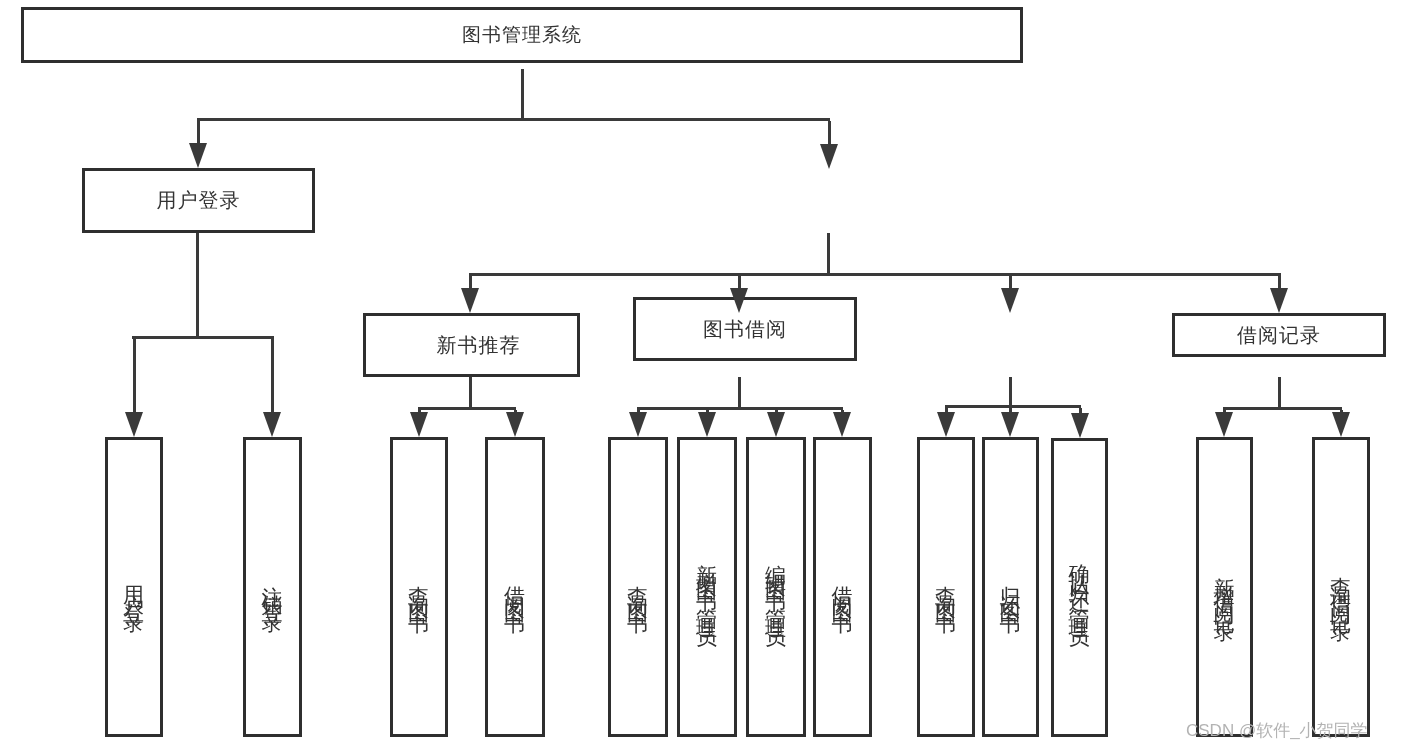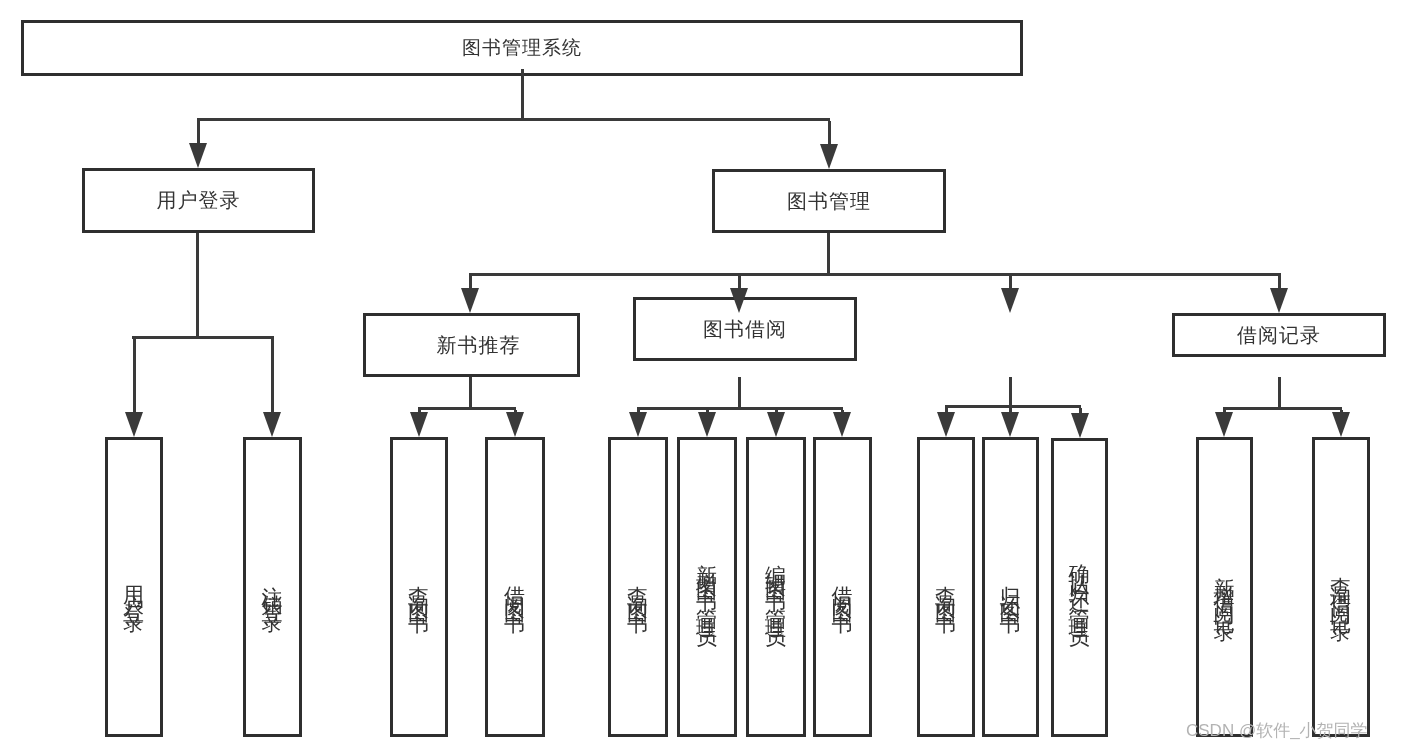--- a/index.html
+++ b/index.html
@@ -54,29 +54,26 @@
     color: var(--wm, #b3b3b3);
     white-space: nowrap;
     text-align: right;
   }
 </style>
 </head>
 <body>
 
 <div id="canvas" style="--line: #3a3a3a; --border: #2f2f2f; --text: #333333; --bg: #ffffff; --wm: #b3b3b3;">
 
-  <div class="box lv1" style="left:21px; top:20px; width:1002px; height:56px;">
+  <div class="box lv1" style="left:21px; top:7px; width:1002px; height:56px;">
     <span>图书管理系统</span>
   </div>
 
   <div class="box lv2" style="left:82px; top:168px; width:233px; height:65px;">
     <span>用户登录</span>
-  </div>
-  <div class="box lv2" style="left:712px; top:169px; width:234px; height:64px;">
-    <span>图书管理</span>
   </div>
 
   <div class="box lv3" style="left:363px; top:313px; width:217px; height:64px;padding-left:14px;">
     <span>新书推荐</span>
   </div>
   <div class="box lv3" style="left:633px; top:297px; width:224px; height:64px;font-family:Liberation Mono, monospace;">
     <span>图书借阅</span>
   </div>
   <div class="box lv3" style="left:1172px; top:313px; width:214px; height:44px;">
     <span>借阅记录</span>

